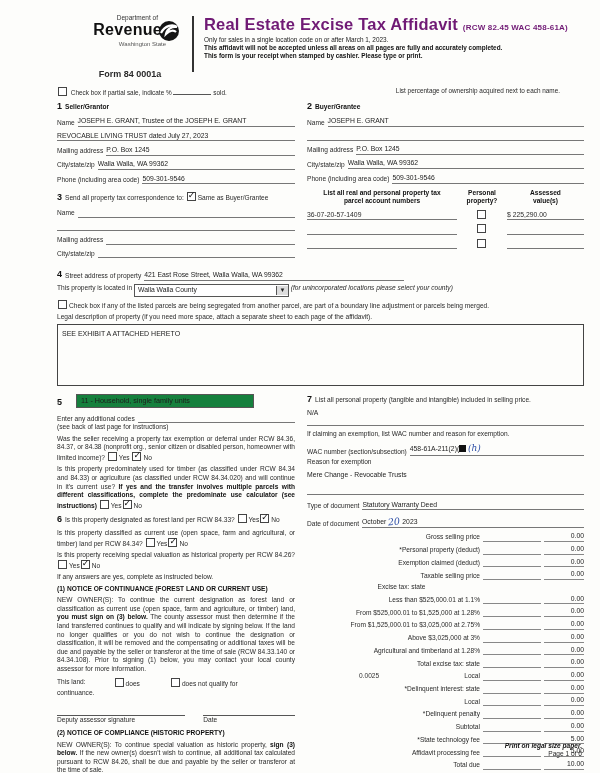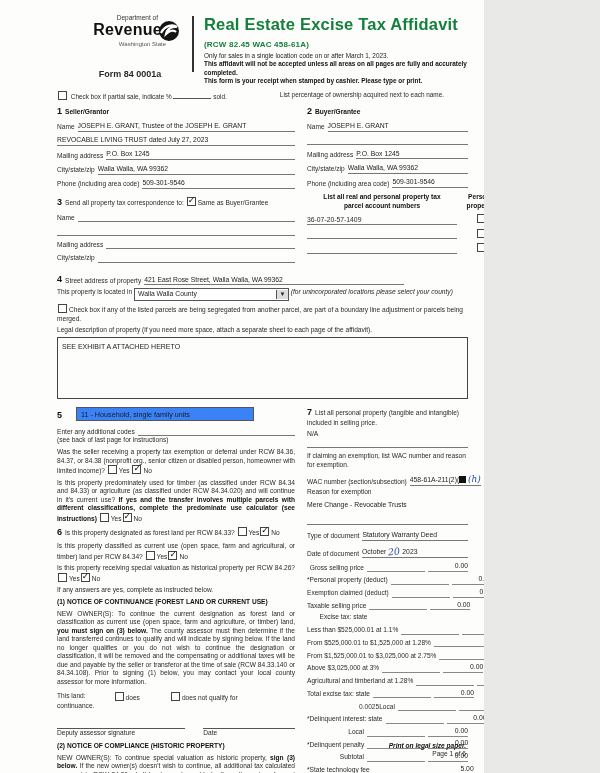--- a/index.html
+++ b/index.html
@@ -1,33 +1,33 @@
 <!DOCTYPE html>
 <html><head>
 <meta charset="utf-8">
 <style>
   html,body{margin:0;padding:0;background:#e9e9e7;}
-  .page{width:484px;height:773px;background:#fdfdfb;position:relative;overflow:hidden;
+  .page{width:600px;height:773px;background:#fdfdfb;position:relative;overflow:hidden;
         font-family:"Liberation Sans",sans-serif;color:#2a2a2a;font-size:6.6px;line-height:1.3;}
   b,.b{font-weight:bold;color:#111;}
   .ul{border-bottom:1px solid #777;}
   .row{display:flex;align-items:flex-end;}
   .cb{display:inline-block;width:7px;height:7px;border:1px solid #444;position:relative;vertical-align:-1px;margin:0 2px 0 1px;background:#fff;flex:none;}
   .cb.checked::after{content:"\2713";position:absolute;top:-3px;left:0;font-size:9px;color:#111;}
   
   .hdr{display:flex;padding:14px 16px 0 80px;}
   .logo{width:100px;text-align:right;flex:none;position:relative;}
   .logo .dept{font-size:6.5px;color:#333;padding-right:22px;}
   .logo .rev{font-size:16px;font-weight:bold;color:#111;letter-spacing:.3px;margin-top:-2px;padding-right:18px;}
   .logo .wa{font-size:6px;color:#555;padding-right:14px;}
   .logo .formno{font-size:9px;font-weight:bold;margin-top:20px;text-align:center;}
   .logo svg{position:absolute;right:0;top:6px;}
   .vrule{width:2px;background:#333;margin:2px 10px 0 12px;height:56px;flex:none;}
   .titleblk{padding-top:2px;}
-  .title{font-size:16.5px;font-weight:bold;color:#15803d;letter-spacing:.2px;line-height:1;}
+  .title{font-size:16.5px;font-weight:bold;color:#701a75;letter-spacing:.2px;line-height:1;}
   .title .rcw{font-size:8px;font-weight:bold;}
   .notes{font-size:6.4px;margin-top:3px;color:#222;}
   .partial{display:flex;justify-content:space-between;padding:6px 40px 0 57px;font-size:6.4px;}
   .blank{display:inline-block;border-bottom:1px solid #555;width:38px;height:7px;}
   
   .cols{display:flex;gap:12px;padding:4px 16px 0 57px;}
   .colL{flex:0 0 238px;}
   .colR{flex:1;min-width:0;}
   .secnum{font-size:9px;font-weight:bold;color:#111;margin-right:3px;}
   .fld{display:flex;align-items:flex-end;margin-top:4.5px;}
@@ -43,21 +43,21 @@
   .pline{border-bottom:1px solid #777;height:8px;text-align:left;font-size:6.8px;}
   
   .sec4{padding:5px 16px 0 57px;}
   .combo{display:inline-flex;border:1px solid #555;align-items:center;height:11px;padding-left:3px;width:150px;justify-content:space-between;background:#fff;vertical-align:-2px;}
   .combo .arrow{width:11px;height:9px;border-left:1px solid #555;background:#ddd;font-size:6px;text-align:center;line-height:9px;color:#222;}
   .legalbox{border:1px solid #444;height:52px;margin-top:2px;padding:4px;font-size:7px;color:#1c1c1c;}
   .it{font-style:italic;}
   
   .q{margin-top:4px;position:relative;}
   .yn{white-space:nowrap;}
-  .codebox{display:inline-block;border:1px solid #555;padding:1.5px 4px;font-size:7.2px;min-width:168px;background:#3b82f6;color:#1c1c1c;}
+  .codebox{display:inline-block;border:1px solid #555;padding:1.5px 4px;font-size:7.2px;min-width:168px;background:#15803d;color:#1c1c1c;}
   .para{margin-top:3px;text-align:justify;}
   .ctr{text-align:center;}
   
   .mrow{display:flex;align-items:flex-end;margin-top:2.9px;}
   .mlabel{white-space:nowrap;margin-left:auto;}
   .mline{width:58px;border-bottom:1px solid #888;margin:0 3px;height:7px;flex:none;}
   .mval{width:40px;text-align:right;border-bottom:1px solid #888;font-size:6.8px;color:#1c1c1c;flex:none;}
   .mheading{text-align:center;padding-right:88px;margin-top:3px;}
   .mprefix{margin-right:auto;padding-left:52px;color:#333;}
   

